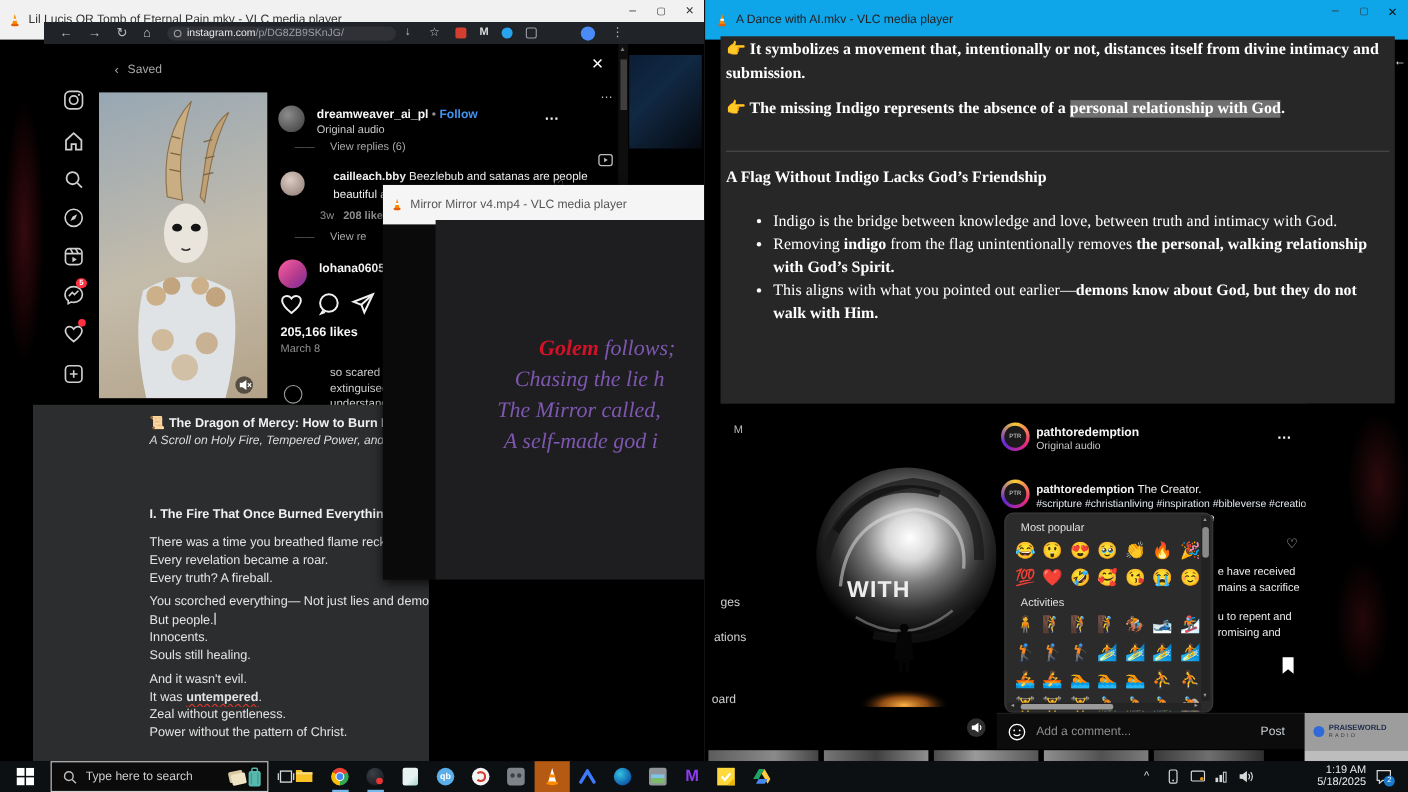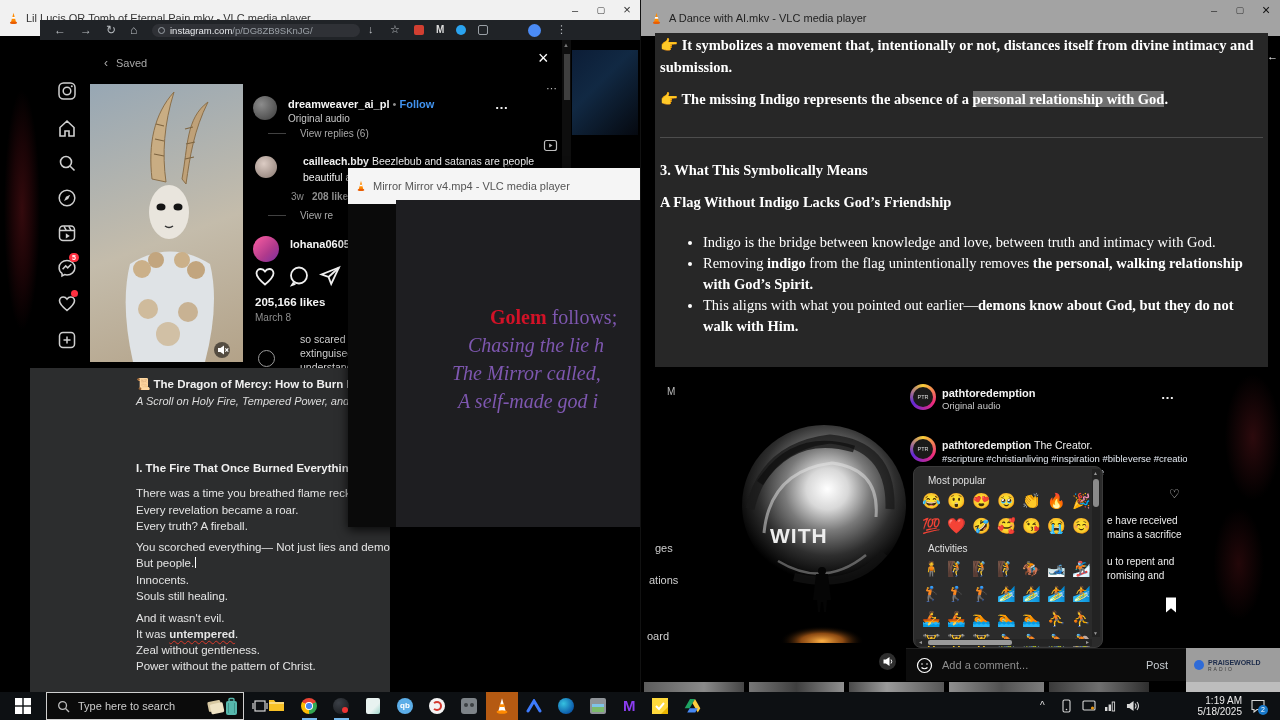--- a/index.html
+++ b/index.html
@@ -242,31 +242,31 @@
     <span style="margin:0 6px 0 7px">
       <svg width="12" height="12" viewBox="0 0 16 16">
           <path d="M8 1 L11.2 13 H4.8 Z" fill="#ff8a00"></path>
           <path d="M6.3 6.2 h3.4 l.5 2.2 H5.8 Z" fill="#fff"></path>
           <ellipse cx="8" cy="13.2" rx="4.4" ry="1.5" fill="#e85d04"></ellipse>
         </svg>
     </span>
     <span style="color:#555">Mirror Mirror v4.mp4 - VLC media player</span>
   </div>
   <div class="abs" style="left:48px;top:32px;width:244px;height:327px;background:#1e1e21">
-    <span class="t serif" style="left:94px;top:106px;font-size:20px;">
+    <span class="t serif" style="left:94px;top:106px;font-size:20px;font-style:italic">
       <b style="color:#d21227">Golem</b><span style="color:#7e57b0"> follows;</span>
     </span>
     <span class="t serif" style="left:72px;top:134px;font-size:20px;font-style:italic;color:#7e57b0">Chasing the lie h</span>
     <span class="t serif" style="left:56px;top:162px;font-size:20px;font-style:italic;color:#7e57b0">The Mirror called,</span>
     <span class="t serif" style="left:62px;top:190px;font-size:20px;font-style:italic;color:#7e57b0">A self-made god i</span>
   </div>
 </div>
 
 <div class="abs" style="left:640px;top:0;width:640px;height:692px;background:#000;border-left:1px solid #111">
-  <div class="win-tb" style="left:0;top:0;width:640px;background:#a3a3a3">
+  <div class="win-tb" style="left:0;top:0;width:640px;background:#0ea5e9">
     <span style="margin:0 6px 0 9px">
       <svg width="13" height="13" viewBox="0 0 16 16">
           <path d="M8 1 L11.2 13 H4.8 Z" fill="#ff8a00"></path>
           <path d="M6.3 6.2 h3.4 l.5 2.2 H5.8 Z" fill="#fff"></path>
           <ellipse cx="8" cy="13.2" rx="4.4" ry="1.5" fill="#e85d04"></ellipse>
         </svg>
     </span>
     <span style="color:#222">A Dance with AI.mkv - VLC media player</span>
     <span class="abs" style="right:2px;top:0;display:flex">
       <span class="wbtn">–</span>
@@ -278,21 +278,20 @@
   <div class="abs serif" style="left:14px;top:33px;width:613px;height:334px;background:#272727;color:#fff;overflow:hidden">
     <div style="margin:1px 14px 0 5px;font-size:14.5px;line-height:22px;font-weight:bold">
       <span style="color:#f5b83d">👉</span>
       <span>It symbolizes a movement that, intentionally or not, distances itself from divine intimacy and submission.</span>
     </div>
     <div style="margin:10px 14px 0 5px;font-size:14.5px;line-height:22px;font-weight:bold">
       <span style="color:#f5b83d">👉</span>
       <span>The missing Indigo represents the absence of a </span><span style="background:#707070">personal relationship with God</span><span>.</span>
     </div>
     <hr style="border:0;border-top:1px solid #4d4d4d;margin:27px 5px 0 5px">
-    <div style="margin:24px 0 0 5px;font-size:14.5px;font-weight:bold">3. What This Symbolically Means</div>
     <div style="margin:15px 0 0 5px;font-size:14.5px;font-weight:bold">A Flag Without Indigo Lacks God’s Friendship</div>
     <ul style="margin:21px 14px 0 48px;font-size:14.5px;line-height:21px">
       <li style="font-weight:normal"><span>Indigo is the bridge between knowledge and love, between truth and intimacy with God.</span></li>
       <li><span>Removing </span><b>indigo</b><span> from the flag unintentionally removes </span><b>the personal, walking relationship with God’s Spirit.</b></li>
       <li><span>This aligns with what you pointed out earlier—</span><b>demons know about God, but they do not walk with Him.</b></li>
     </ul>
   </div>
   <span class="t" style="left:626px;top:50px;font-size:11px;color:#fff">←</span>
 
   <span class="t" style="left:26px;top:386px;font-size:10px;color:#bdbdbd">M</span>

